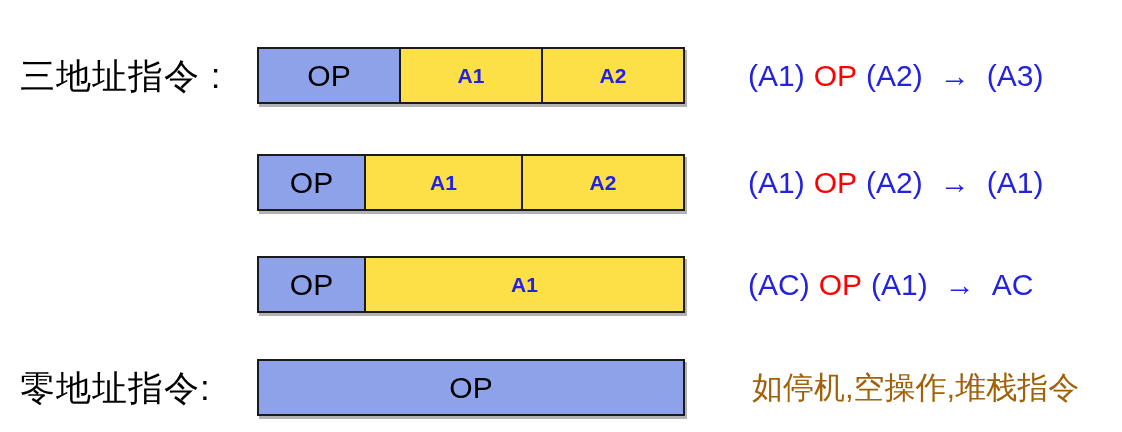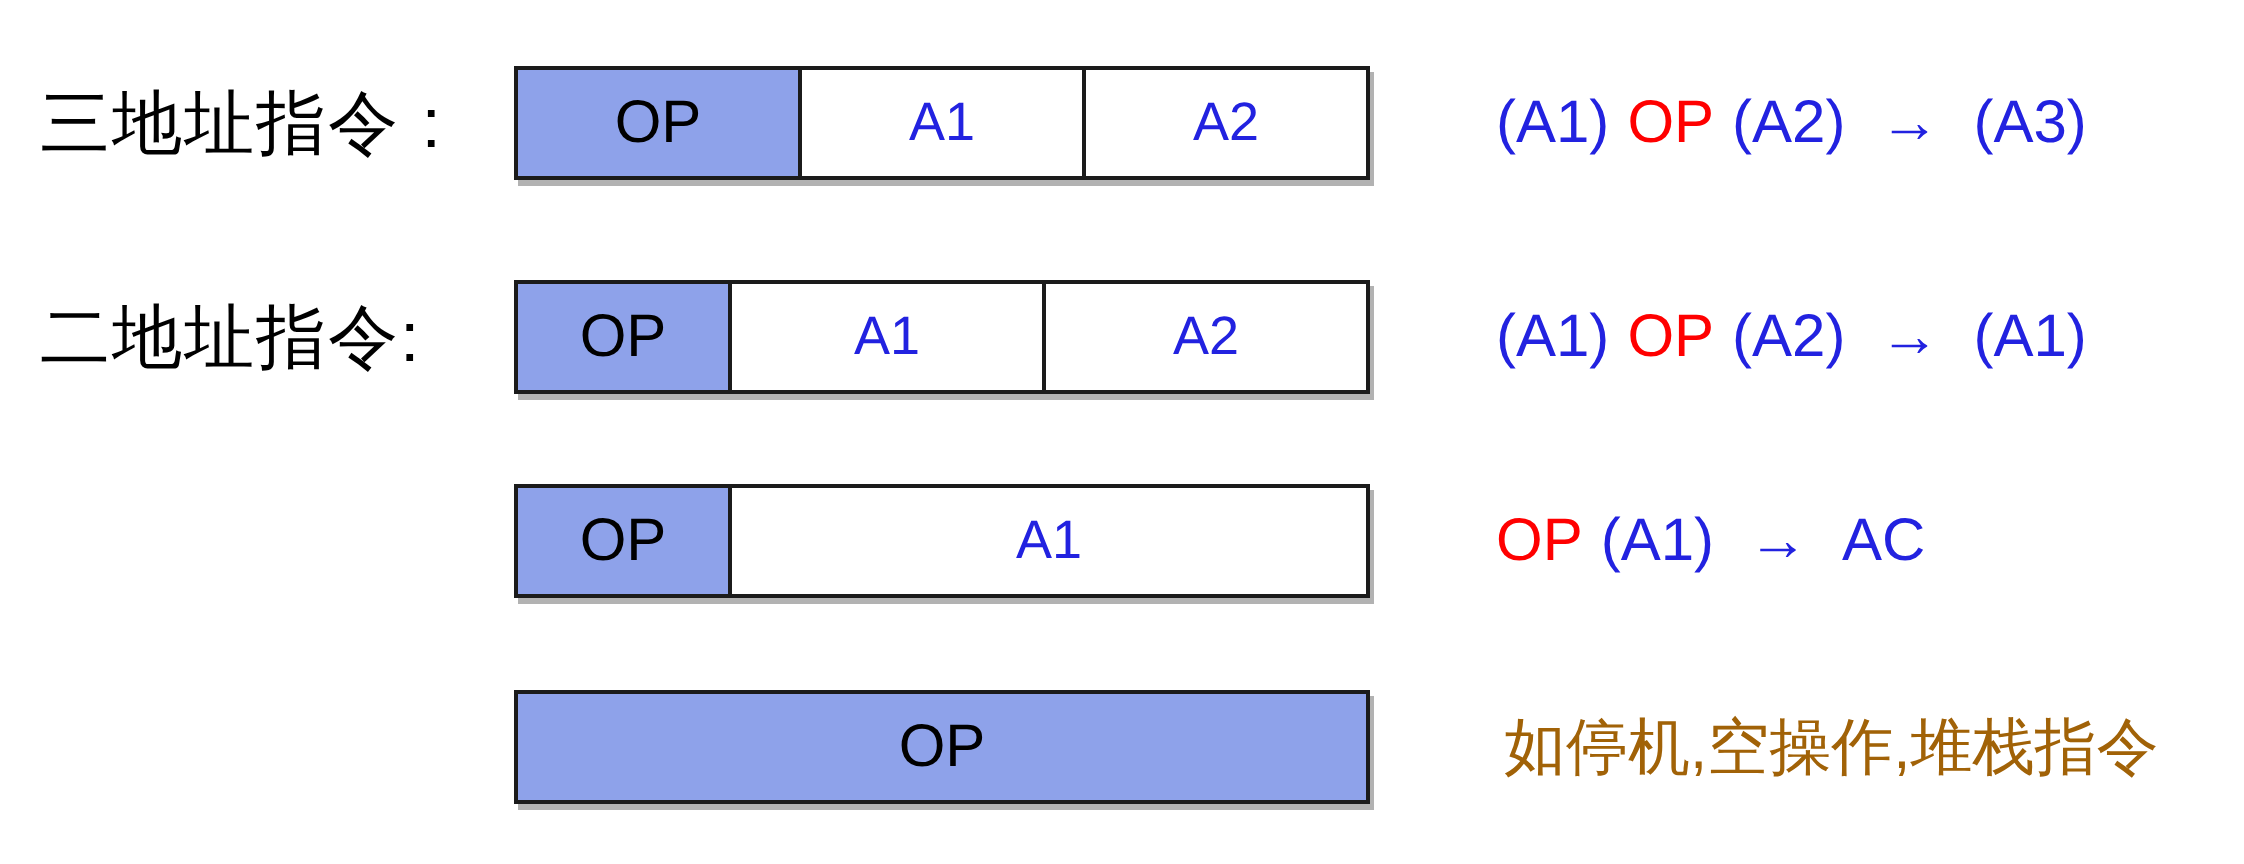--- a/index.html
+++ b/index.html
@@ -13,20 +13,21 @@
     width: 1122px;
     height: 432px;
     background: #ffffff;
     overflow: hidden;
   }
   .row {
     position: absolute;
     left: 0;
     width: 1122px;
     height: 57px;
+    margin-top: 14px;
   }
   .row-1 { top: 33px; }
   .row-2 { top: 140px; }
   .row-3 { top: 242px; }
   .row-4 { top: 345px; }
 
   .row-label {
     position: absolute;
     left: 20px;
     top: 50%;
@@ -56,23 +57,24 @@
     box-sizing: border-box;
     white-space: nowrap;
   }
   .cell + .cell { border-left: 2px solid #1b1b1b; }
   .cell.op {
     background: #8ea2ea;
     color: #000000;
     font-size: 30px;
   }
   .cell.addr {
-    background: #ffffff;
+    background: #fde047;
     color: #2222e0;
-    font-size: 27px;
+    font-size: 21px;
+    font-weight: bold;
   }
   .w-quarter { flex: 1 1 0; }
   .w-op2 { width: 105px; flex: 0 0 auto; }
   .w-a1-2 { width: 157px; flex: 0 0 auto; }
   .w-rest { flex: 1 1 0; }
   .w-full { flex: 1 1 0; }
 
   .formula {
     position: absolute;
     left: 748px;
@@ -114,48 +116,49 @@
     <div class="formula">
       <span class="f-blue">(A1)</span>
       <span class="f-red">OP</span>
       <span class="f-blue">(A2)</span>
       <span class="f-blue f-arrow">→</span>
       <span class="f-blue">(A3)</span>
     </div>
   </div>
 
   <div class="row row-2">
-    <div class="row-label">二地址指令:</div>
     <div class="format-box">
       <div class="cell op w-op2">OP</div>
       <div class="cell addr w-a1-2">A1</div>
       <div class="cell addr w-rest">A2</div>
     </div>
     <div class="formula">
       <span class="f-blue">(A1)</span>
       <span class="f-red">OP</span>
       <span class="f-blue">(A2)</span>
       <span class="f-blue f-arrow">→</span>
       <span class="f-blue">(A1)</span>
     </div>
   </div>
 
   <div class="row row-3">
     <div class="format-box">
       <div class="cell op w-op2">OP</div>
       <div class="cell addr w-rest">A1</div>
     </div>
     <div class="formula">
+      <span class="f-blue">(AC)</span>
       <span class="f-red">OP</span>
       <span class="f-blue">(A1)</span>
       <span class="f-blue f-arrow">→</span>
       <span class="f-blue">AC</span>
     </div>
   </div>
 
   <div class="row row-4">
+    <div class="row-label">零地址指令:</div>
     <div class="format-box">
       <div class="cell op w-full">OP</div>
     </div>
     <div class="note">如停机,空操作,堆栈指令</div>
   </div>
 
 </div>
 
 </body></html>

